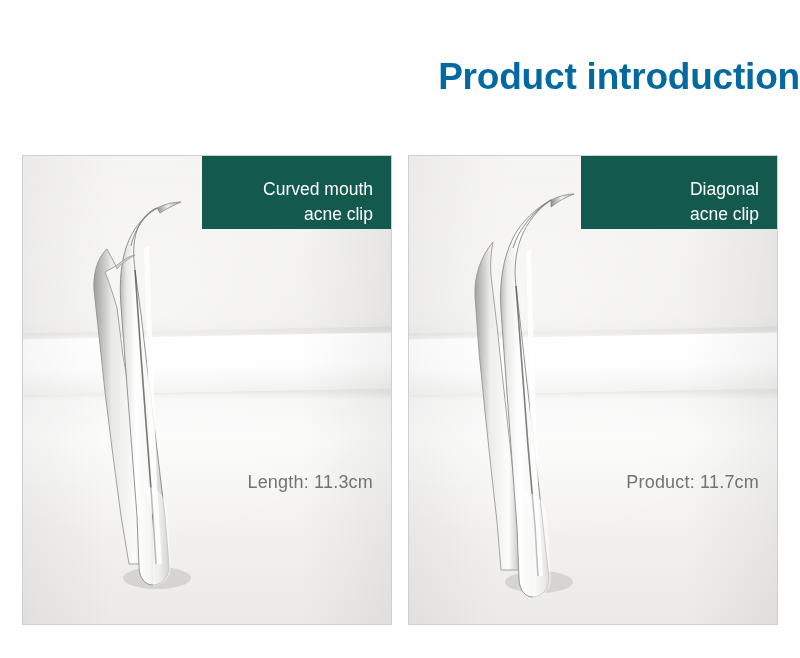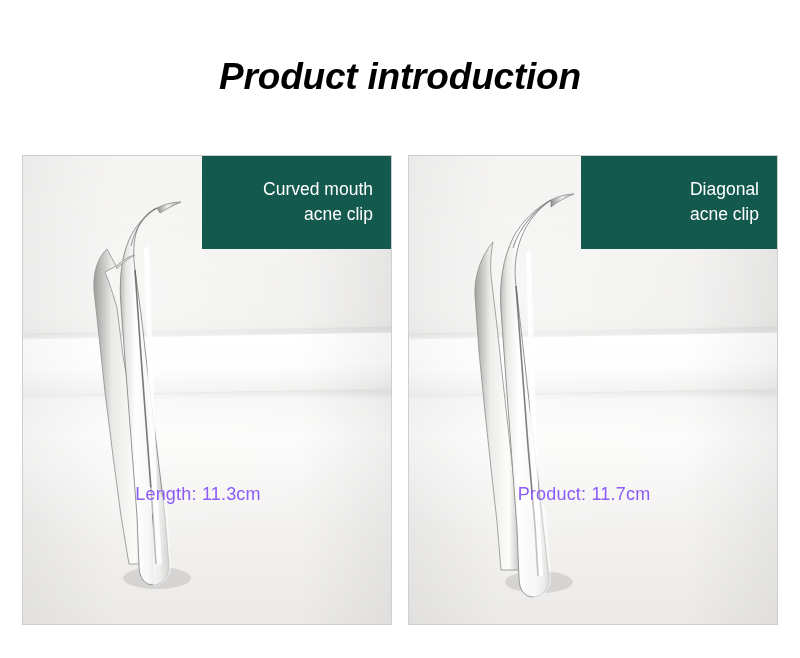--- a/index.html
+++ b/index.html
@@ -14,27 +14,26 @@
     overflow: hidden;
     position: relative;
   }
 
   
   .page-title {
     position: absolute;
     left: 0;
     top: 55px;
     width: 800px;
-    text-align: center;
+    text-align: right;
     font-size: 37px;
     font-weight: bold;
     letter-spacing: -0.2px;
-    color: #000000;
+    color: #0369a1;
     line-height: 44px;
-    font-style: italic;
   }
 
   
   .panel {
     position: absolute;
     top: 155px;
     width: 370px;
     height: 470px;
     overflow: hidden;
     border: 1px solid #cfcfcf;
@@ -97,36 +96,35 @@
     position: absolute;
     top: 0;
     right: 0;
     background: #13594e;
     color: #ffffff;
     font-size: 17.5px;
     line-height: 25px;
     text-align: right;
     padding: 21px 18px 21px 22px;
     box-sizing: border-box;
-    height: 93px;
+    height: 73px;
   }
   .panel-left  .caption { width: 189px; }
   .panel-right .caption { width: 196px; text-align: right; }
 
   
   .length-label {
     position: absolute;
     left: 0;
     right: 18px;
     top: 316px;
-    text-align: center;
+    text-align: right;
     font-size: 18px;
-    color: #8b5cf6;
+    color: #737373;
     letter-spacing: 0.2px;
-    margin-top: 12px;
   }
 
   
   .tool {
     position: absolute;
     top: 30px;
     height: 420px;
     width: 190px;
   }
   .panel-left  .tool { left: 38px; }

